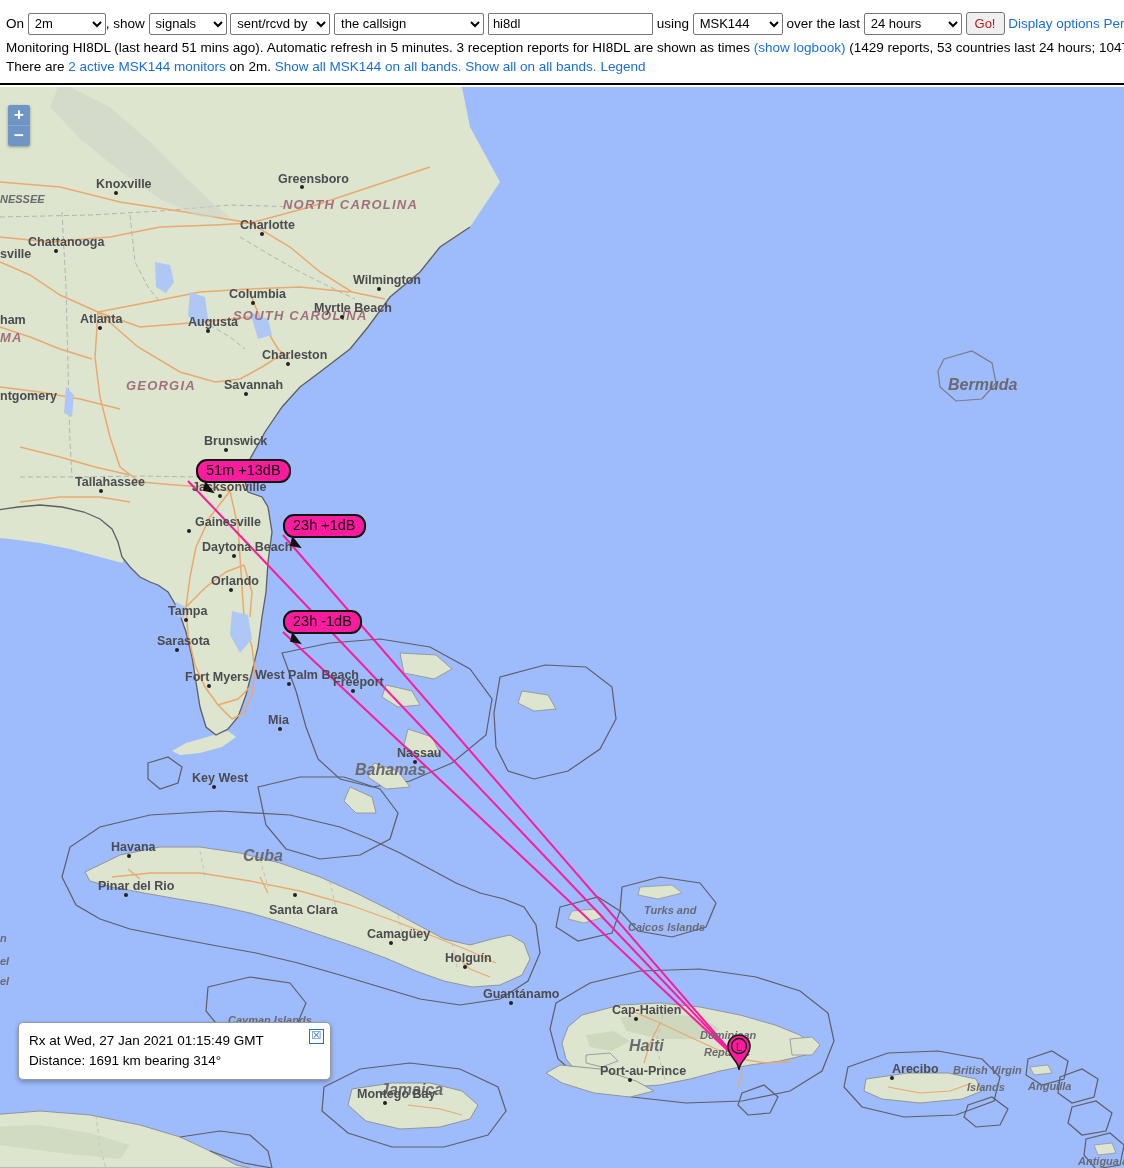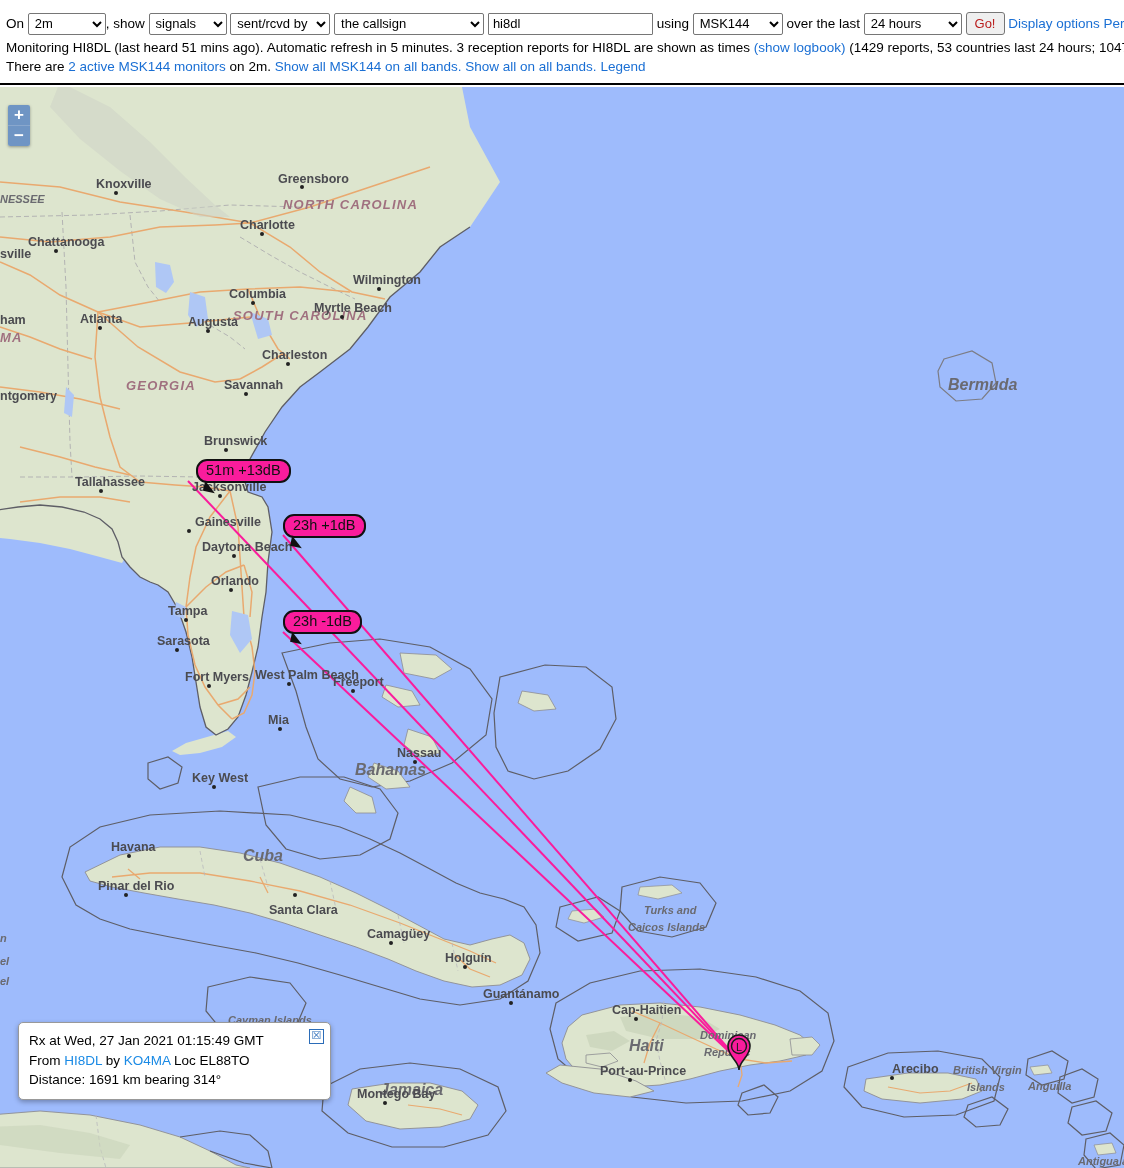--- a/index.html
+++ b/index.html
@@ -586,18 +586,17 @@
       <svg width="26" height="38" viewBox="0 0 26 38">
         <path d="M13 37 C13 28, 2 24, 2 13 A11 11 0 1 1 24 13 C24 24, 13 28, 13 37 Z" fill="#FA1C9C" stroke="#1a1a1a" stroke-width="1.6"></path>
         <circle cx="13" cy="13" r="7.5" fill="#FA1C9C" stroke="#1a1a1a" stroke-width="1.4"></circle>
         <text x="13" y="18" text-anchor="middle" font-family="Liberation Sans, sans-serif" font-size="11" fill="#1a1a1a">L</text>
       </svg>
     </div>
 
     <div id="popup">
       <div class="closebtn">☒</div>
       <span class="pl">Rx at Wed, 27 Jan 2021 01:15:49 GMT</span>
-      <span class="pl"><span>From </span><a href="#">HI8DL</a><span> by </span><a href="#">KO4MA</a><span> Loc EL88TO</span></span>
       <span class="pl">Distance: 1691 km bearing 314°</span>
     </div>
 
   </div>
 </div>
 
 </body></html>

